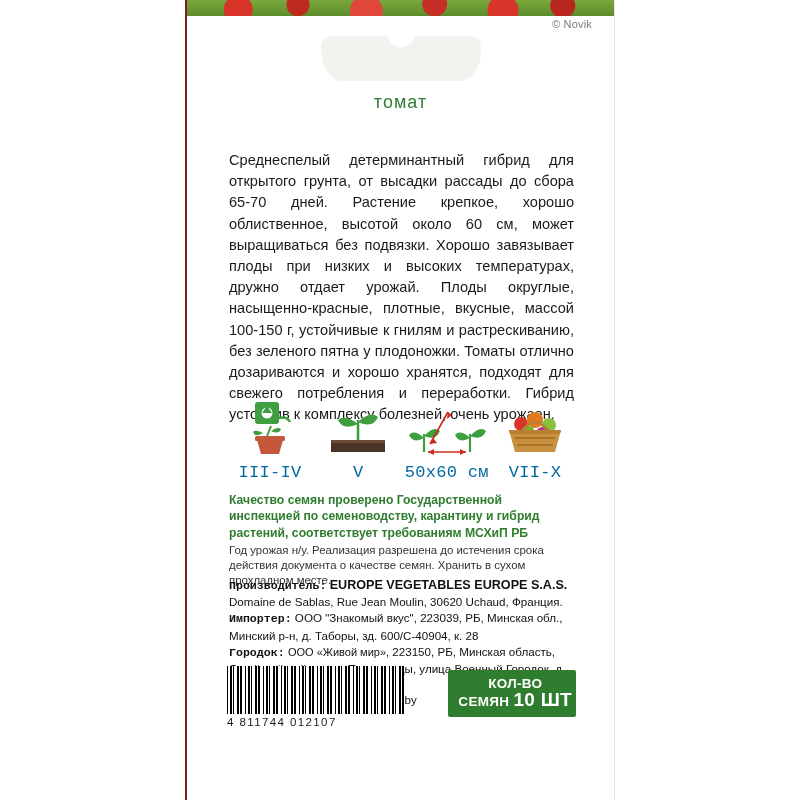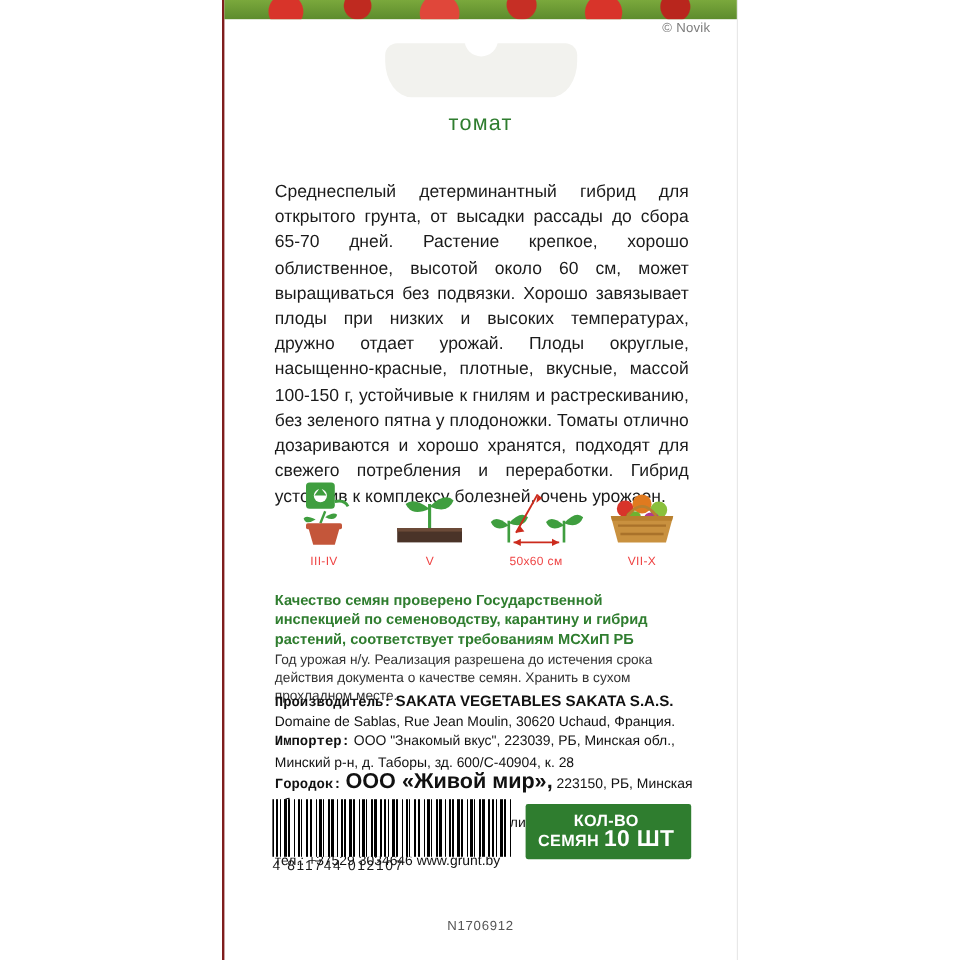--- a/index.html
+++ b/index.html
@@ -126,23 +126,24 @@
     text-align: center;
   }
   .picto .art {
     height: 58px;
     display: flex;
     align-items: flex-end;
     justify-content: center;
   }
   .picto .cap {
     margin-top: 7px;
-    font-size: 10px;
-    color: #ef4444;
+    font-size: 17px;
+    color: #0369a1;
     letter-spacing: 0.3px;
+    font-family: Liberation Mono, monospace;
   }
 
   .quality-note {
     position: absolute;
     left: 42px;
     right: 40px;
     top: 492px;
     font-size: 12.2px;
     line-height: 16.4px;
     font-weight: bold;
@@ -164,28 +165,28 @@
     left: 42px;
     right: 30px;
     top: 577px;
     font-size: 11.6px;
     line-height: 15.2px;
     color: #111111;
   }
   .company-block .row { margin-bottom: 1px; }
   .company-block b { font-weight: bold; font-family: Liberation Mono, monospace; }
   .producer-name { font-weight: bold; font-size: 12.6px; }
-  .packer-name { font-weight: bold; font-size: 18px; }
+  .packer-name { font-weight: normal; font-size: 11px; }
 
   
   .barcode-wrap {
     position: absolute;
     left: 40px;
     top: 666px;
-    width: 199px;
+    width: 177px;
   }
   .barcode {
     height: 48px;
     width: 100%;
     background-image: repeating-linear-gradient(
       90deg,
       #000 0 1px, #fff 1px 3px, #000 3px 5px, #fff 5px 6px,
       #000 6px 7px, #fff 7px 10px, #000 10px 12px, #fff 12px 13px,
       #000 13px 15px, #fff 15px 18px
     );
@@ -196,21 +197,21 @@
     letter-spacing: 1.4px;
     font-family: "Liberation Sans", sans-serif;
   }
 
   .qty-badge {
     position: absolute;
     right: 38px;
     top: 670px;
     background: #2f7d2f;
     color: #ffffff;
-    padding: 6px 14px 7px 10px;
+    padding: 6px 4px 7px 10px;
     text-align: center;
     line-height: 16px;
     border-radius: 2px;
   }
   .qty-badge .l1 { font-size: 13.5px; font-weight: bold; letter-spacing: 0.3px; }
   .qty-badge .l2 { font-size: 13.5px; font-weight: bold; letter-spacing: 0.3px; }
   .qty-badge .l2 .big { font-size: 19px; }
 
   .lot-code {
     position: absolute;
@@ -313,21 +314,21 @@
 
   </div>
 
   <div class="quality-note">Качество семян проверено Государственной инспекцией по семеноводству, карантину и гибрид растений, соответствует требованиям МСХиП РБ</div>
 
   <div class="legal-note">Год урожая н/у. Реализация разрешена до истечения срока действия документа о качестве семян. Хранить в сухом прохладном месте.</div>
 
   <div class="company-block">
     <div class="row">
       <b>Производитель:</b>
-      <span class="producer-name">SAKATA VEGETABLES SAKATA S.A.S.</span>
+      <span class="producer-name">EUROPE VEGETABLES EUROPE S.A.S.</span>
     </div>
     <div class="row">Domaine de Sablas, Rue Jean Moulin, 30620 Uchaud, Франция.</div>
     <div class="row">
       <b>Импортер:</b>
       <span>ООО "Знакомый вкус", 223039, РБ, Минская обл.,</span>
     </div>
     <div class="row">Минский р-н, д. Таборы, зд. 600/С-40904, к. 28</div>
     <div class="row">
       <b>Городок:</b>
       <span class="packer-name">ООО «Живой мир»,</span>
@@ -343,15 +344,14 @@
   </div>
 
   <div class="qty-badge">
     <div class="l1">КОЛ-ВО</div>
     <div class="l2">
       <span>СЕМЯН</span>
       <span class="big">10 ШТ</span>
     </div>
   </div>
 
-  <div class="lot-code">N1706912</div>
 
 </div>
 
 </body></html>

